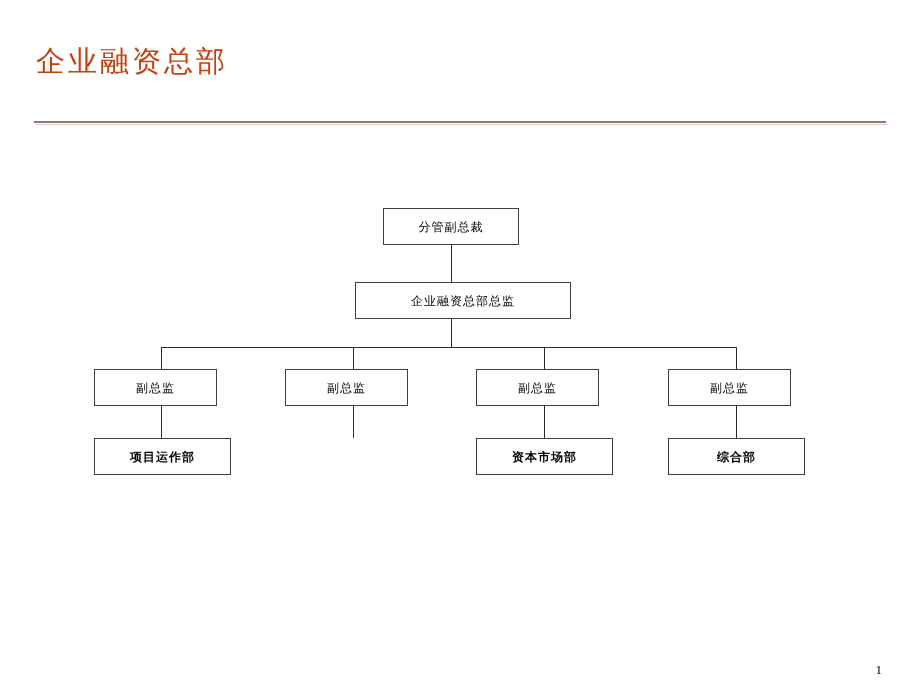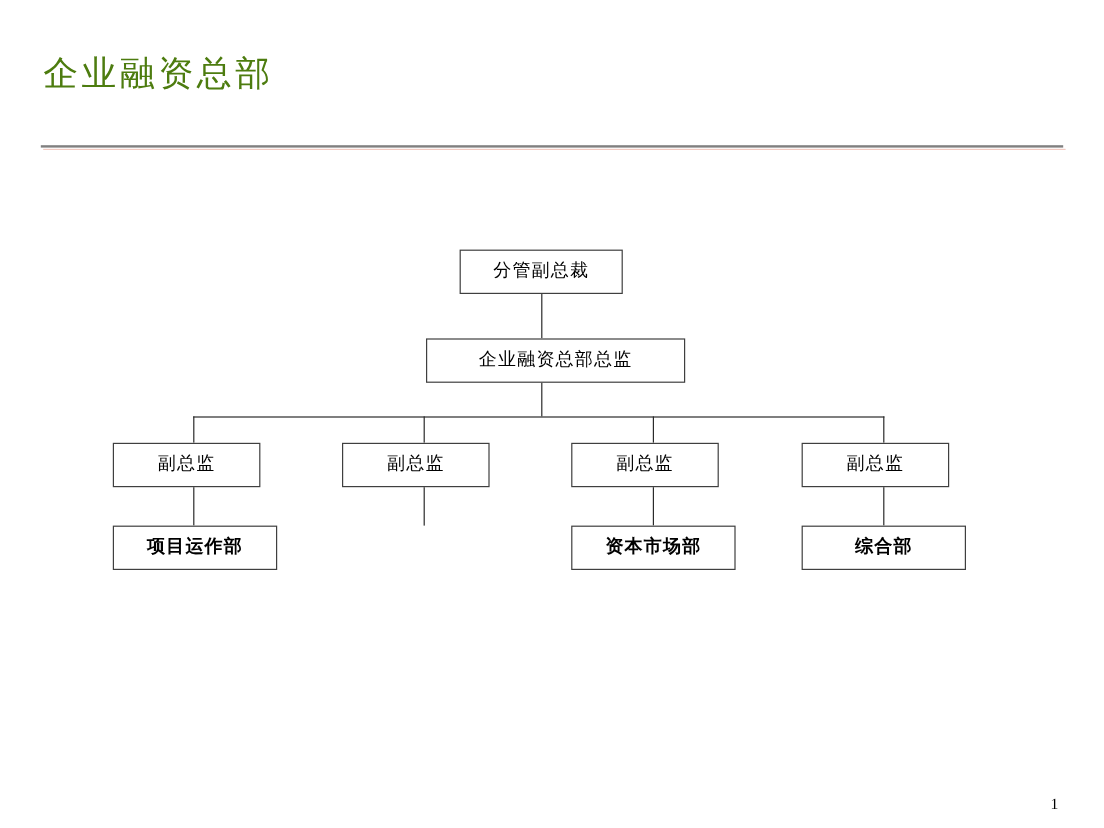--- a/index.html
+++ b/index.html
@@ -16,21 +16,21 @@
   }
 
   
   .slide-title {
     position: absolute;
     left: 36px;
     top: 43px;
     font-size: 29px;
     line-height: 36px;
     letter-spacing: 3px;
-    color: #4d7c0f;
+    color: #c2410c;
     font-family: "DejaVu Sans", "Liberation Sans", sans-serif;
     font-weight: normal;
     white-space: nowrap;
   }
 
   
   .title-rule {
     position: absolute;
     left: 34px;
     top: 121px;
@@ -57,21 +57,21 @@
   }
 
   .node {
     position: absolute;
     box-sizing: border-box;
     border: 1px solid #3f3f3f;
     background: #ffffff;
     display: flex;
     align-items: center;
     justify-content: center;
-    font-size: 15px;
+    font-size: 12px;
     line-height: 1;
     letter-spacing: 1px;
     color: #000000;
     white-space: nowrap;
   }
 
   
   .node-vp        { left: 383px; top: 208px; width: 136px; height: 37px; }
   
   .node-director  { left: 355px; top: 282px; width: 216px; height: 37px; }

